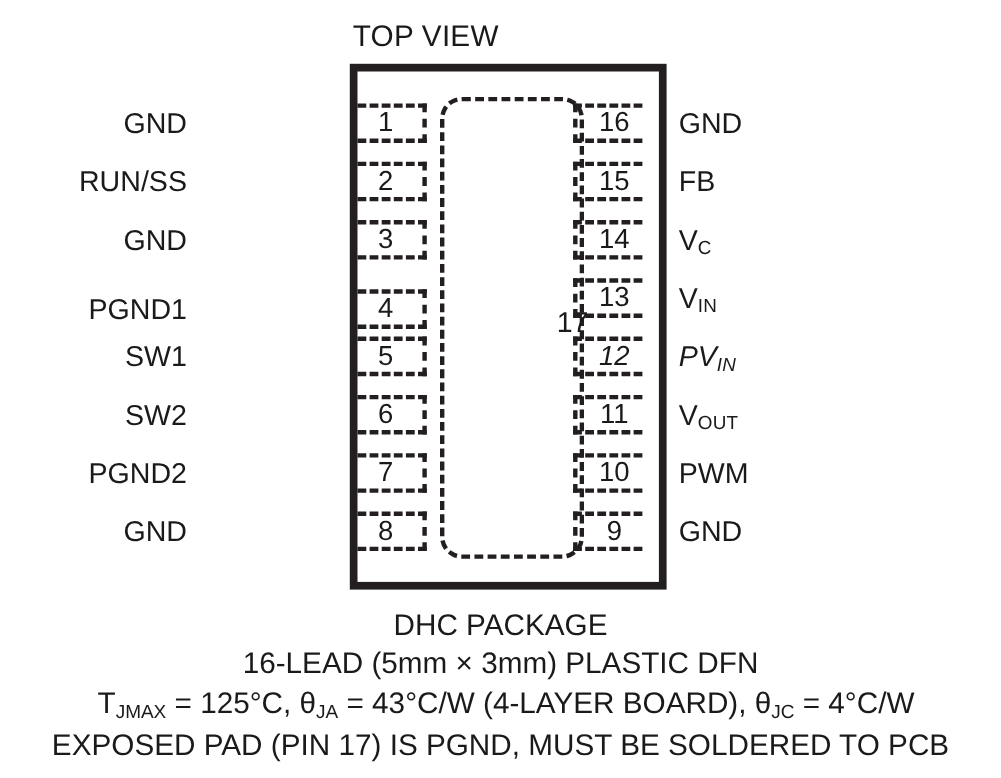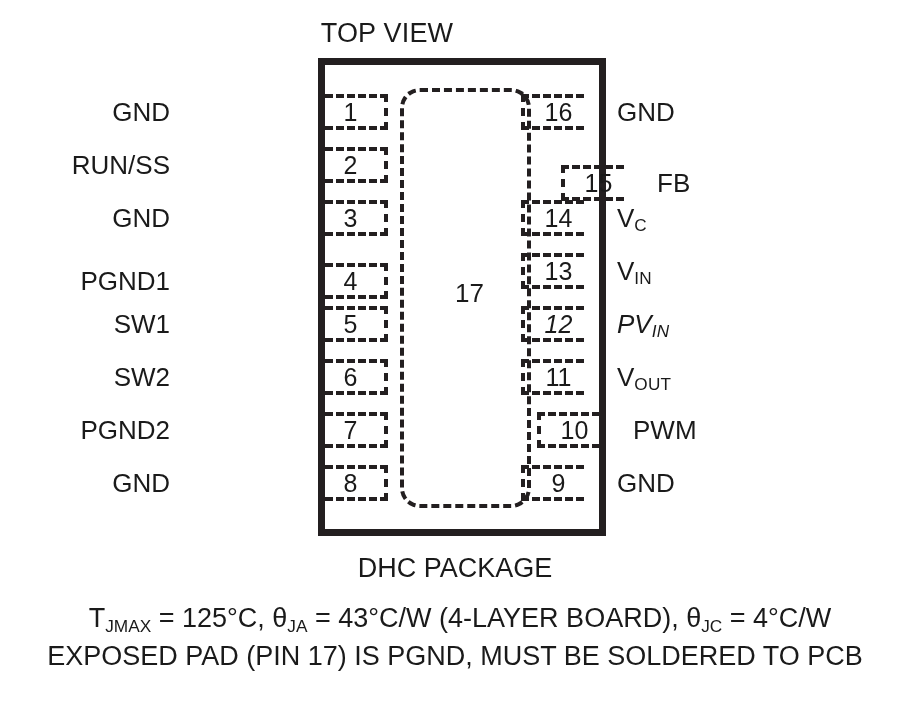--- a/index.html
+++ b/index.html
@@ -98,21 +98,21 @@
     height: 420px;
     box-sizing: border-box;
     border: 4px dashed #231f20;
     border-radius: 20px;
   }
   #exposed-pad-number {
     position: absolute;
     left: 0;
     top: 186px;
     width: 131px;
-    text-align: center;
+    text-align: right;
     font-size: 26px;
   }
 
   
   #caption {
     position: absolute;
     left: 0;
     top: 551px;
     width: 910px;
     text-align: center;
@@ -122,21 +122,21 @@
     line-height: 35px;
     white-space: nowrap;
   }
   .caption-line.thermal { line-height: 36px; }
   .caption-line sub {
     font-size: 0.64em;
     vertical-align: baseline;
     position: relative;
     top: 0.28em;
   }
-  #caption-thermal { margin-top: 14px; padding-left: 10px; }
+  #caption-thermal { margin-top: 0; padding-left: 10px; }
 </style>
 </head>
 <body>
 
 <div id="top-view-title">TOP VIEW</div>
 
 <div id="package-body"></div>
 
 <div id="exposed-pad">
   <div id="exposed-pad-number">17</div>
@@ -190,21 +190,21 @@
       <div class="lead left">
         <div class="pin-number">8</div>
       </div>
     </div>
     <div class="pin-row" style="top: 85px;">
       <div class="lead right">
         <div class="pin-number">16</div>
       </div>
       <div class="pin-label lbl-right"><span>GND</span></div>
     </div>
-    <div class="pin-row" style="top: 156px; margin-left: 40px;">
+    <div class="pin-row" style="top: 138px;">
       <div class="lead right">
         <div class="pin-number">15</div>
       </div>
       <div class="pin-label lbl-right"><span>FB</span></div>
     </div>
     <div class="pin-row" style="top: 191px;">
       <div class="lead right">
         <div class="pin-number">14</div>
       </div>
       <div class="pin-label lbl-right"><span>V</span><sub>C</sub></div>
@@ -220,35 +220,36 @@
         <div class="pin-number">12</div>
       </div>
       <div class="pin-label lbl-right"><span>PV</span><sub>IN</sub></div>
     </div>
     <div class="pin-row" style="top: 350px;">
       <div class="lead right">
         <div class="pin-number">11</div>
       </div>
       <div class="pin-label lbl-right"><span>V</span><sub>OUT</sub></div>
     </div>
-    <div class="pin-row" style="top: 403px; margin-left: 16px;">
+    <div class="pin-row" style="top: 403px;">
       <div class="lead right">
         <div class="pin-number">10</div>
       </div>
       <div class="pin-label lbl-right"><span>PWM</span></div>
     </div>
     <div class="pin-row" style="top: 456px;">
       <div class="lead right">
         <div class="pin-number">9</div>
       </div>
       <div class="pin-label lbl-right"><span>GND</span></div>
     </div>
   </div>
 
 <div id="caption">
   <div class="caption-line">DHC PACKAGE</div>
+  <div class="caption-line">16-LEAD (5mm × 3mm) PLASTIC DFN</div>
 
   <div class="caption-line thermal" id="caption-thermal">
     <span><span>T</span><sub>JMAX</sub></span><span> = 125°C, </span><span><span>θ</span><sub>JA</sub></span><span> = 43°C/W (4-LAYER BOARD), </span><span><span>θ</span><sub>JC</sub></span><span> = 4°C/W</span>
   </div>
 
   <div class="caption-line">EXPOSED PAD (PIN 17) IS PGND, MUST BE SOLDERED TO PCB</div>
 </div>
 
 </body></html>

